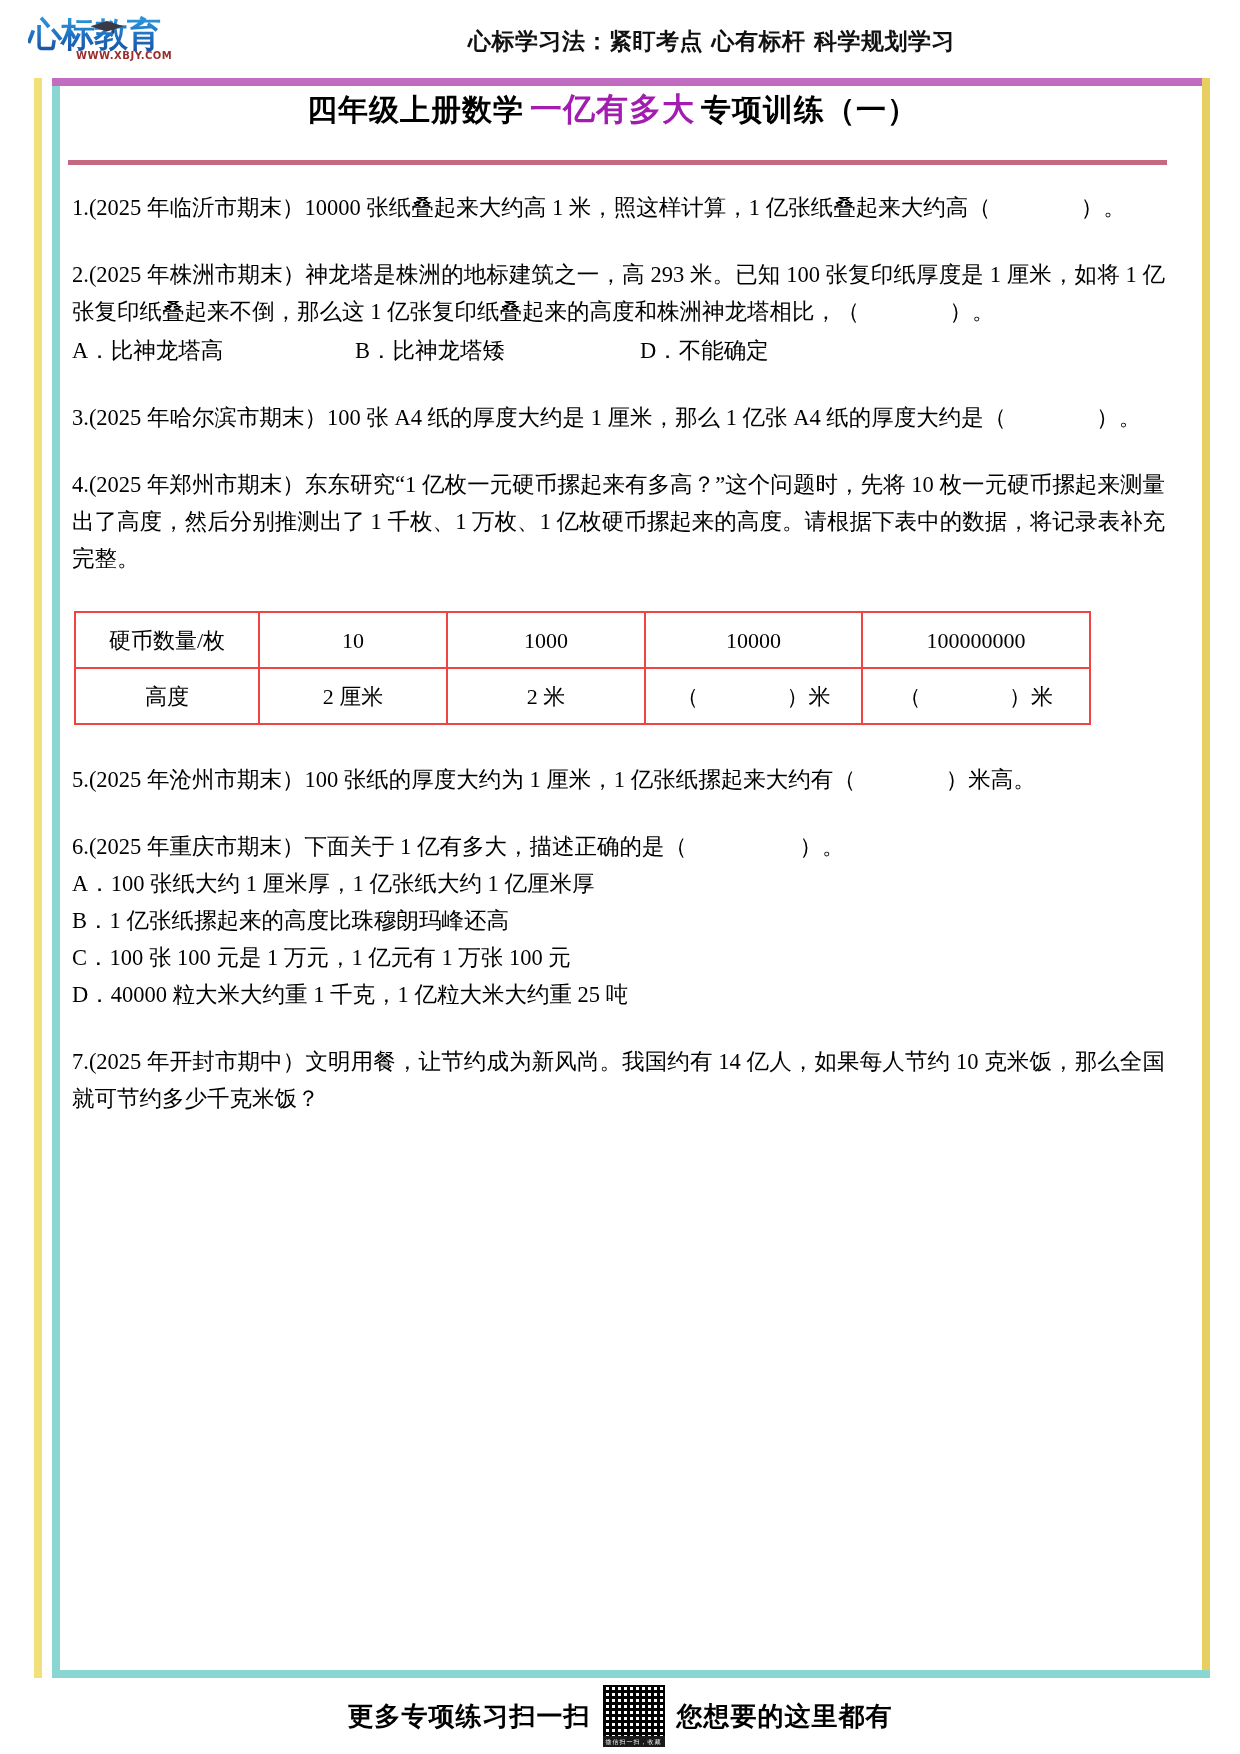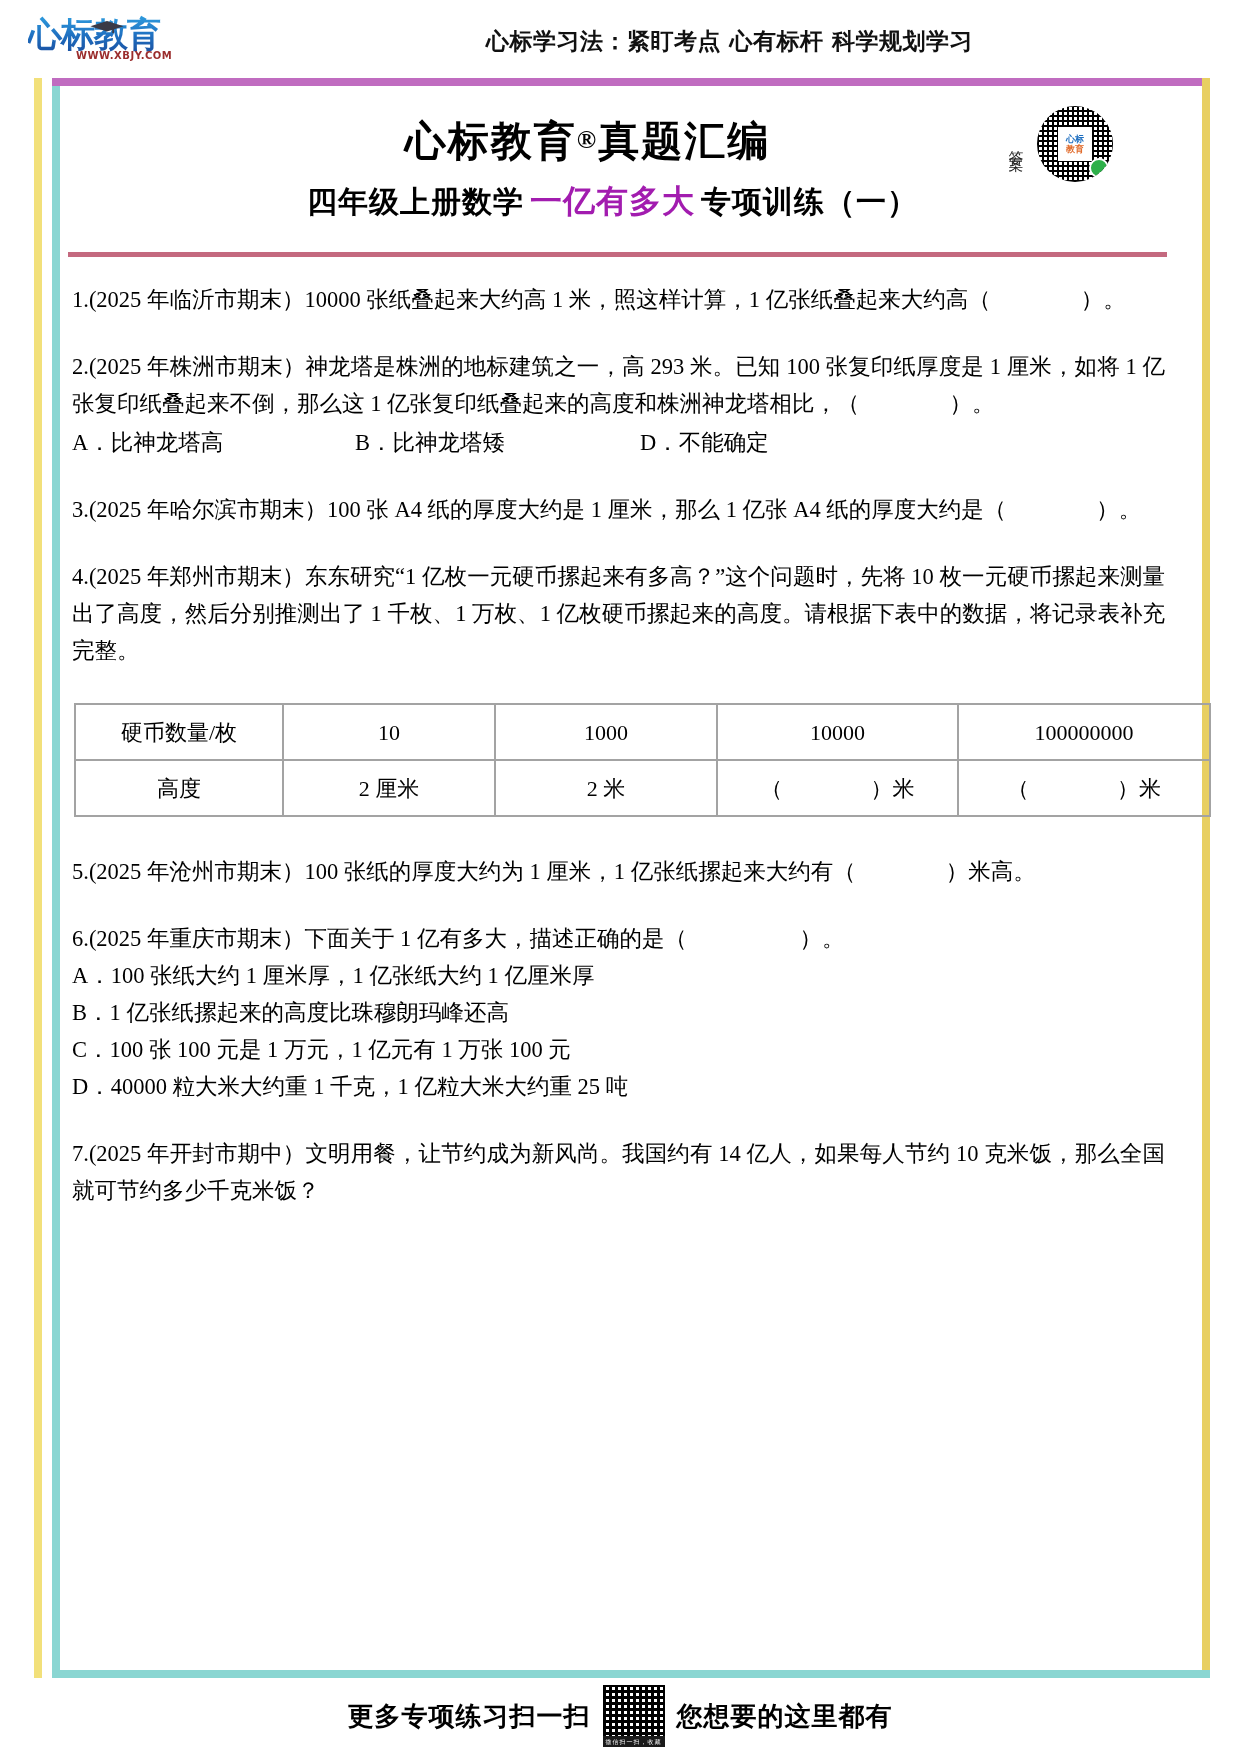--- a/index.html
+++ b/index.html
@@ -51,21 +51,21 @@
   }
   .logo-cap {
     position: absolute;
     left: 60px;
     top: 6px;
     width: 38px;
     height: 14px;
   }
   .slogan {
     position: absolute;
-    left: 486px;
+    left: 468px;
     top: 26px;
     font-family: "DejaVu Sans", sans-serif;
     font-size: 23px;
     font-weight: 600;
     color: #111111;
     white-space: nowrap;
     letter-spacing: 0.5px;
   }
 
   
@@ -217,25 +217,25 @@
   .q-opts-stacked > div { }
 
   
   table.coin-table {
     border-collapse: collapse;
     width: 1005px;
     margin: 34px 0 36px 2px;
     table-layout: fixed;
   }
   table.coin-table td {
-    border: 2px solid #a3a3a3;
+    border: 2px solid #ef4444;
     height: 54px;
     text-align: center;
     font-size: 22px;
-    padding: 0 12px;
+    padding: 0 0;
   }
   table.coin-table td.lbl { width: 182px; }
   table.coin-table td.c1 { width: 186px; }
   table.coin-table td.c2 { width: 196px; }
   table.coin-table td.c3 { width: 215px; }
   table.coin-table td.c4 { width: 226px; border-radius: 21px; }
 
   
   .footer {
     position: absolute;
@@ -298,36 +298,20 @@
 <div class="page-frame">
   <div class="frame-left-outer"></div>
   <div class="frame-left"></div>
   <div class="frame-top"></div>
   <div class="frame-right"></div>
   <div class="frame-bottom"></div>
 </div>
 
 <div class="doc">
 
-  <div class="title-row">
-    <div class="main-title">
-      <span>心标教育</span><span class="reg">®</span><span>真题汇编</span>
-    </div>
-
-    <div class="answer-box">
-      <div class="answer-label">答案</div>
-      <div class="qr">
-        <div class="qr-center">
-          <span class="qr-c1">心标</span>
-          <span class="qr-c2">教育</span>
-        </div>
-        <div class="qr-badge"></div>
-      </div>
-    </div>
-  </div>
 
   <div class="subtitle">
     <span>四年级上册数学</span><span class="topic">一亿有多大</span><span>专项训练（一）</span>
   </div>
 
   <div class="rule"></div>
 
   <div class="questions">
 
     <div class="q">

